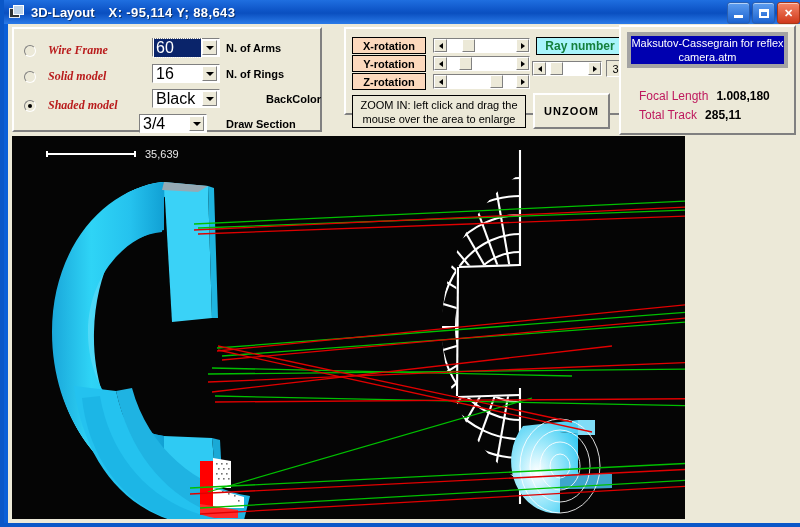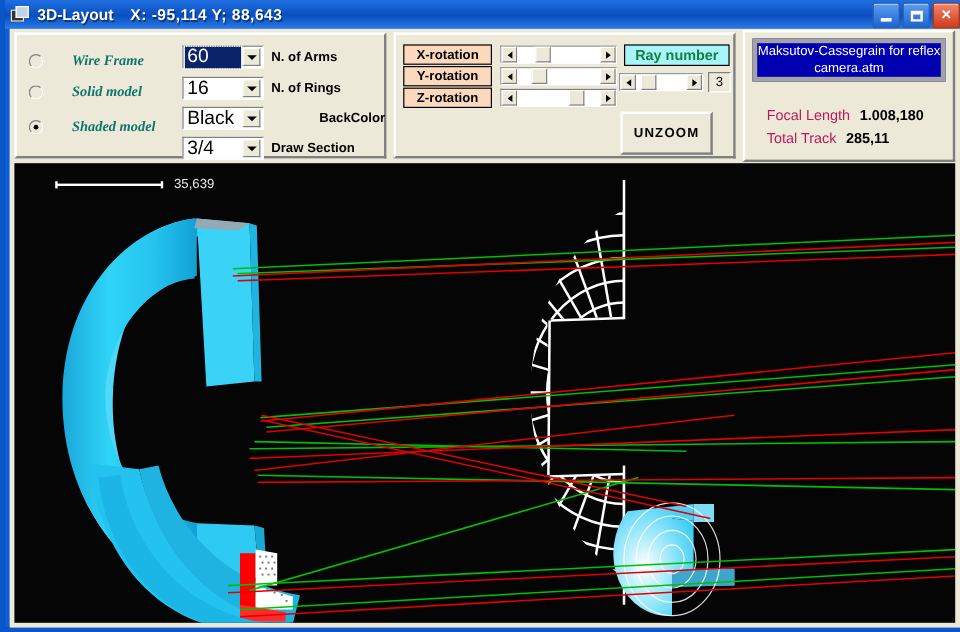--- a/index.html
+++ b/index.html
@@ -48,38 +48,38 @@
   }
 
   
   .panel{
     position:absolute;background:#ece9d8;box-sizing:border-box;
     border-top:2px solid #ffffff;border-left:2px solid #ffffff;
     border-right:2px solid #808080;border-bottom:2px solid #808080;
   }
 
   .p-left{left:4px;top:3px;width:310px;height:105px;}
-  .p-mid{left:320px;top:3px;width:285px;height:105px;}
+  .p-mid{left:336px;top:3px;width:285px;height:88px;}
   .p-right{left:611px;top:1px;width:177px;height:110px;}
 
   
   .radio-row{position:absolute;display:flex;align-items:center;}
   .radio{
     width:12px;height:12px;border-radius:50%;
     background:#ece9d8;box-sizing:border-box;
     border-top:1px solid #808080;border-left:1px solid #808080;
     border-right:1px solid #ffffff;border-bottom:1px solid #ffffff;
     position:relative;flex:none;
   }
   .radio.on::after{
     content:"";position:absolute;left:3px;top:3px;width:4px;height:4px;
     border-radius:50%;background:#000;
   }
   .radio-label{
-    margin-left:24px;color:#0f766e;font-size:12px;font-weight:bold;font-style:italic;
+    margin-left:12px;color:#b91c1c;font-size:12px;font-weight:bold;font-style:italic;
     font-family:"Liberation Serif",serif;white-space:nowrap;
   }
 
   
   .combo{
     position:absolute;height:19px;width:68px;background:#ffffff;box-sizing:border-box;
     border-top:1px solid #808080;border-left:1px solid #808080;
     border-right:1px solid #ffffff;border-bottom:1px solid #ffffff;
     display:flex;align-items:center;
   }
@@ -167,22 +167,22 @@
     display:flex;flex-direction:column;align-items:center;justify-content:center;
     color:#ffffff;font-size:11px;line-height:14px;text-align:center;
     font-family:"Liberation Sans",sans-serif;
   }
   .inforow{position:absolute;display:flex;align-items:baseline;font-family:"Liberation Sans",sans-serif;}
   .info-k{font-size:12px;color:#be185d;}
   .info-v{font-size:12px;font-weight:bold;color:#000;margin-left:8px;}
 
   
   .viewport{
-    position:absolute;left:4px;top:112px;width:740px;height:383px;
-    background:#050505;overflow:hidden;padding-left:44px;
+    position:absolute;left:4px;top:112px;width:673px;height:383px;
+    background:#050505;overflow:hidden;
   }
   .scalebar{position:absolute;left:35px;top:12px;display:flex;align-items:center;}
   .sb-line{width:88px;height:2px;background:#ffffff;position:relative;}
   .sb-line::before{content:"";position:absolute;left:-1px;top:-2px;width:2px;height:6px;background:#fff;}
   .sb-line::after{content:"";position:absolute;right:-1px;top:-2px;width:2px;height:6px;background:#fff;}
   .sb-text{margin-left:10px;color:#e8e8e8;font-size:11px;font-family:"Liberation Sans",sans-serif;}
   .gfx{position:absolute;left:0;top:0;width:784px;height:383px;}
 </style>
 </head>
 <body>
@@ -243,21 +243,21 @@
       <span class="field-label" style="left:212px;top:39px;">N. of Rings</span>
 
       <div class="combo" style="left:138px;top:60px;">
         <span class="val">Black</span>
         <span class="arrow">
             <i class="tri-d"></i>
           </span>
       </div>
       <span class="field-label" style="left:212px;top:64px;margin-left:40px;">BackColor</span>
 
-      <div class="combo" style="left:138px;top:85px;">
+      <div class="combo" style="left:125px;top:85px;">
         <span class="val">3/4</span>
         <span class="arrow">
             <i class="tri-d"></i>
           </span>
       </div>
       <span class="field-label" style="left:212px;top:89px;">Draw Section</span>
     </div>
 
     <div class="panel p-mid">
 
@@ -306,20 +306,26 @@
           </span>
         <span class="strack">
             <span class="sthumb" style="left:10%;"></span>
           </span>
         <span class="sbtn">
             <i class="tri-r"></i>
           </span>
       </div>
       <div class="raybox" style="left:260px;top:31px;width:19px;height:17px;">3</div>
 
+      <div class="zoomhint" style="left:6px;top:66px;width:174px;height:33px;">
+        <div>
+          <div>ZOOM IN: left click and drag the</div>
+          <div>mouse over the area to enlarge</div>
+        </div>
+      </div>
       <div class="btn3d" style="left:187px;top:64px;width:77px;height:36px;">UNZOOM</div>
     </div>
 
     <div class="panel p-right">
       <div class="sysname">
         <div>Maksutov-Cassegrain for reflex</div>
         <div>camera.atm</div>
       </div>
       <div class="inforow" style="left:18px;top:62px;">
         <span class="info-k">Focal Length</span>

